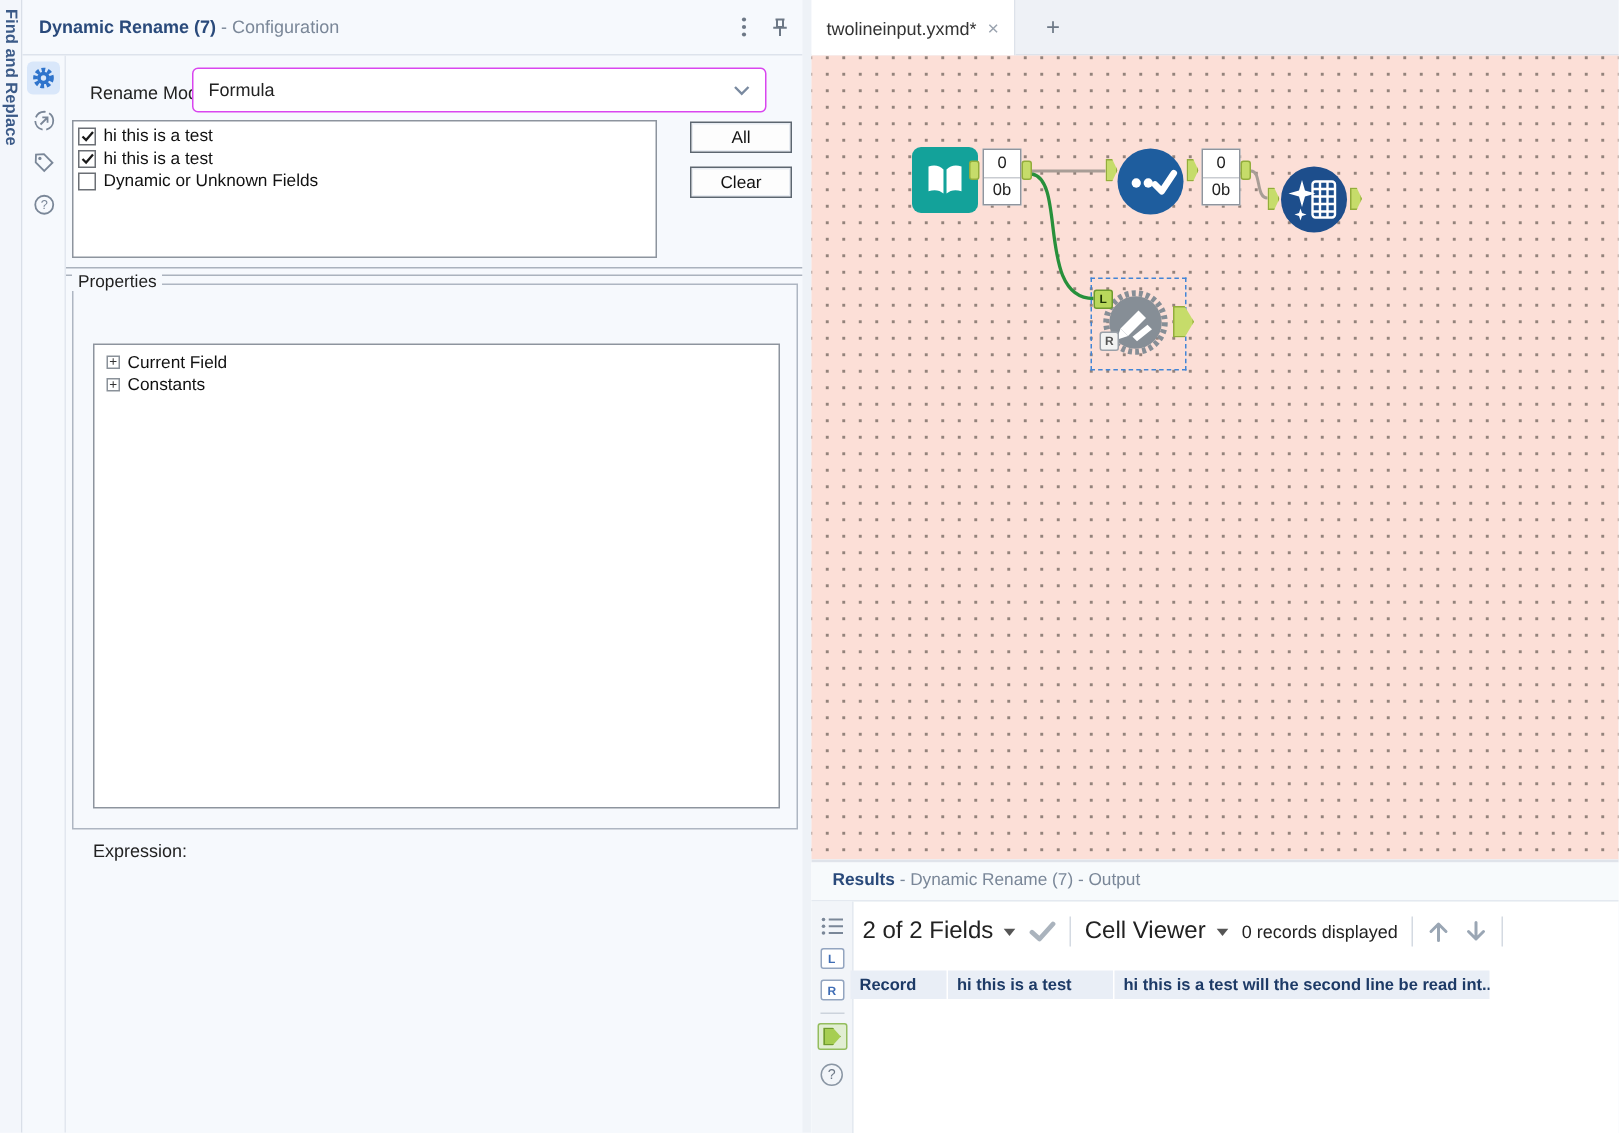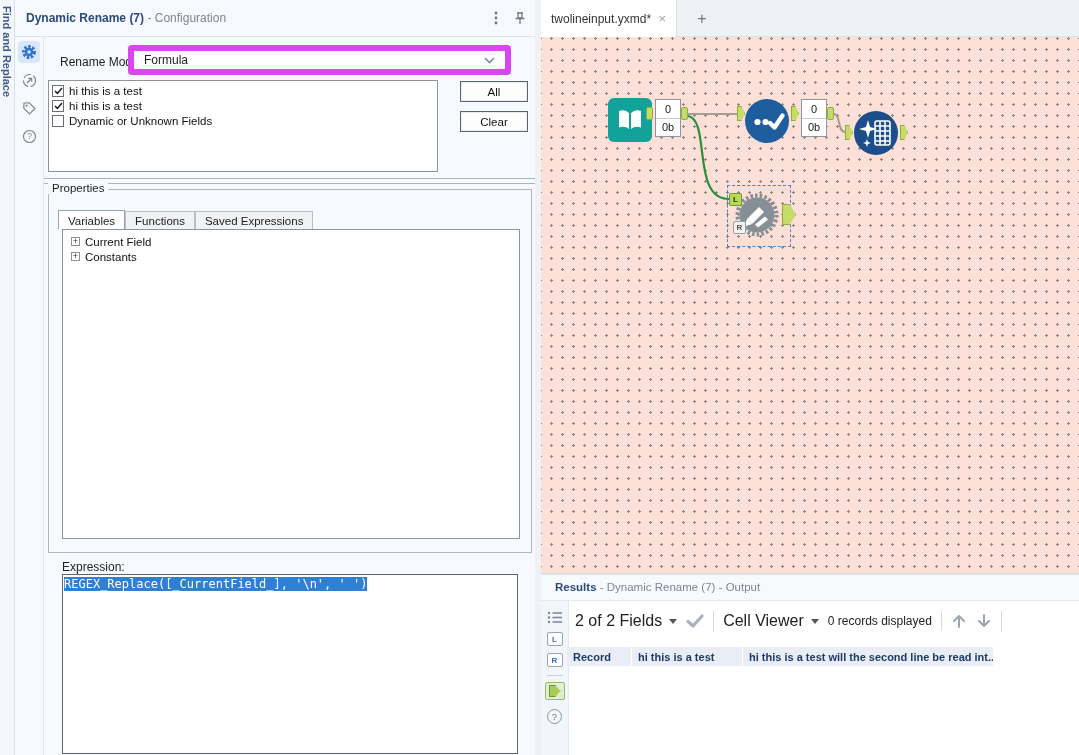--- a/index.html
+++ b/index.html
@@ -20,21 +20,21 @@
   #kebab-btn { left:472px; top:8px; width:18px; height:20px; display:flex; align-items:center; justify-content:center; cursor:pointer; }
   #pin-btn { left:496px; top:8px; width:18px; height:20px; display:flex; align-items:center; justify-content:center; cursor:pointer; }
 
   #config-iconcol { left:0; top:37px; width:29px; height:718px; border-right:1px solid #e2e7ef; }
   .rail-icon { width:22px; height:22px; margin:4px auto 6px auto; display:flex; align-items:center; justify-content:center; border-radius:4px; cursor:pointer; }
   .rail-icon.active { background:#d9e7fa; }
 
   #config-content { left:29px; top:37px; width:491px; height:718px; }
 
   #rename-label { left:16px; top:18px; font-size:12px; color:#222; }
-  #rename-dropdown { left:84px; top:8px; width:383px; height:30px; background:#fff; border:6px solid #d946ef; border-radius:4px; display:flex; align-items:center; padding:0 10px; cursor:pointer; }
+  #rename-dropdown { left:84px; top:8px; width:383px; height:30px; background:#fff; border:1px solid #d946ef; border-radius:4px; display:flex; align-items:center; padding:0 10px; cursor:pointer; }
   #rename-dropdown .val { flex:1; font-size:12px; color:#222; }
 
   #field-listbox { left:4px; top:43px; width:390px; height:92px; background:#fff; border:1px solid #8d949e; padding:2px 3px; overflow:hidden; }
   .field-row { display:flex; align-items:center; height:15px; cursor:pointer; }
   .cb { width:12px; height:12px; border:1px solid #6b6f75; background:#fff; margin-right:5px; flex:none; display:flex; align-items:center; justify-content:center; }
   .cb svg { display:none; }
   .field-row.checked .cb svg { display:block; }
   .field-label { font-size:11.5px; color:#111; white-space:nowrap; }
 
   .win-btn { left:416px; width:68px; height:21px; background:#fdfdfd; border:1px solid #5c6670; box-shadow:0 0 0 1px #e8ecf2 inset; font-size:11.5px; color:#111; display:flex; align-items:center; justify-content:center; cursor:pointer; }
@@ -215,41 +215,33 @@
     </div>
 
     <div id="all-btn" class="win-btn abs">All</div>
     <div id="clear-btn" class="win-btn abs">Clear</div>
 
     <div id="config-splitter" class="abs"></div>
 
     <div id="properties-box" class="abs"></div>
     <div id="properties-legend" class="abs">Properties</div>
 
-    <div id="prop-tabs" class="abs">
-      <div class="tab active">Variables</div>
-      <div class="tab">Functions</div>
-      <div class="tab">Saved Expressions</div>
-    </div>
 
     <div id="var-tree" class="abs">
       <div class="tree-row">
         <span class="expander">+</span>
         <span class="tree-label">Current Field</span>
       </div>
       <div class="tree-row">
         <span class="expander">+</span>
         <span class="tree-label">Constants</span>
       </div>
     </div>
 
     <div id="expression-label" class="abs">Expression:</div>
-    <div id="expression-box" class="abs">
-      <div id="expression-text"><span class="sel">REGEX_Replace([_CurrentField_], '\n', ' ')</span></div>
-    </div>
 
   </div>
 </div>
 
 <div id="v-splitter" class="abs"></div>
 
 <div id="doc-tabbar" class="abs">
   <div id="doc-tab" class="abs">
     <span class="label">twolineinput.yxmd*</span>
     <span class="close">×</span>

